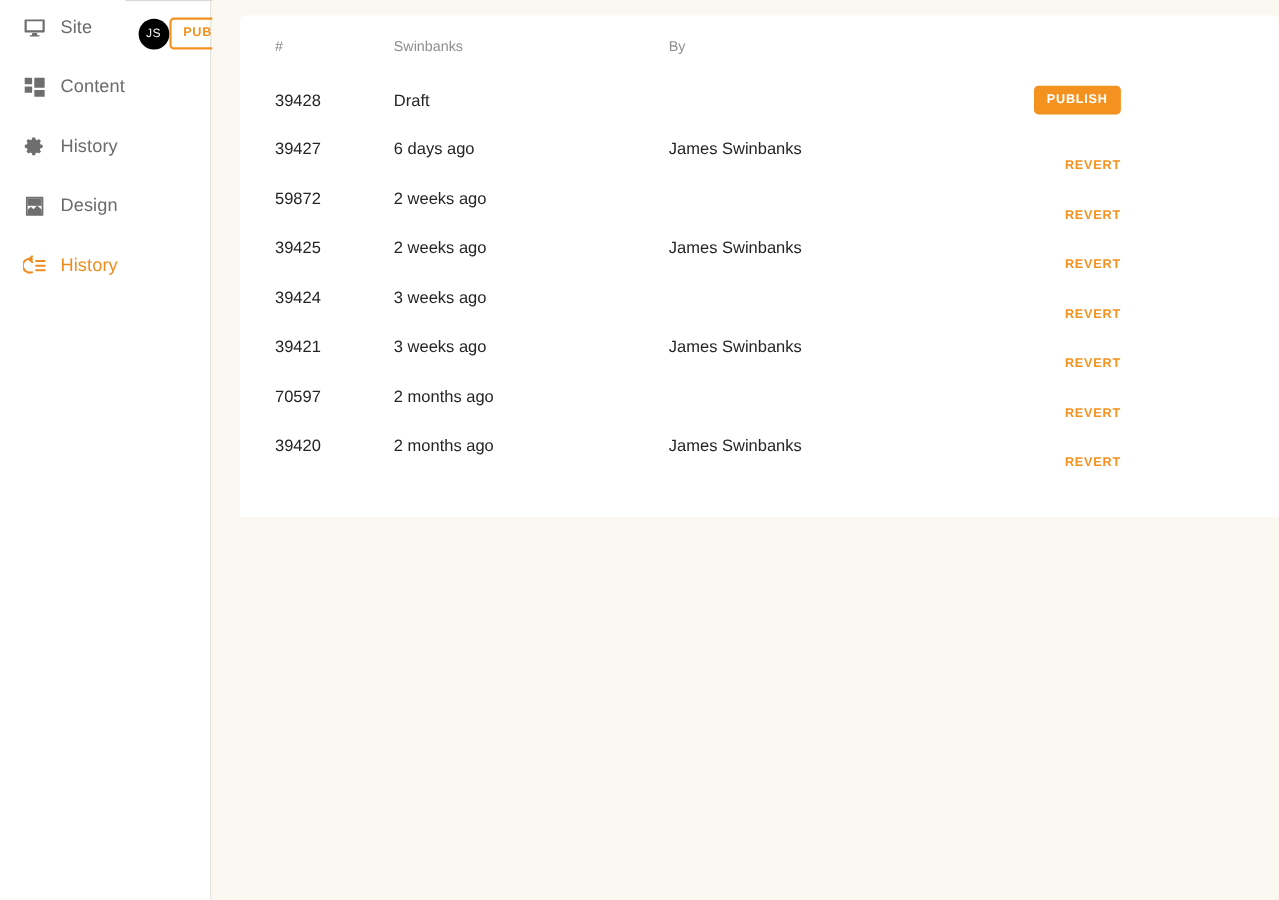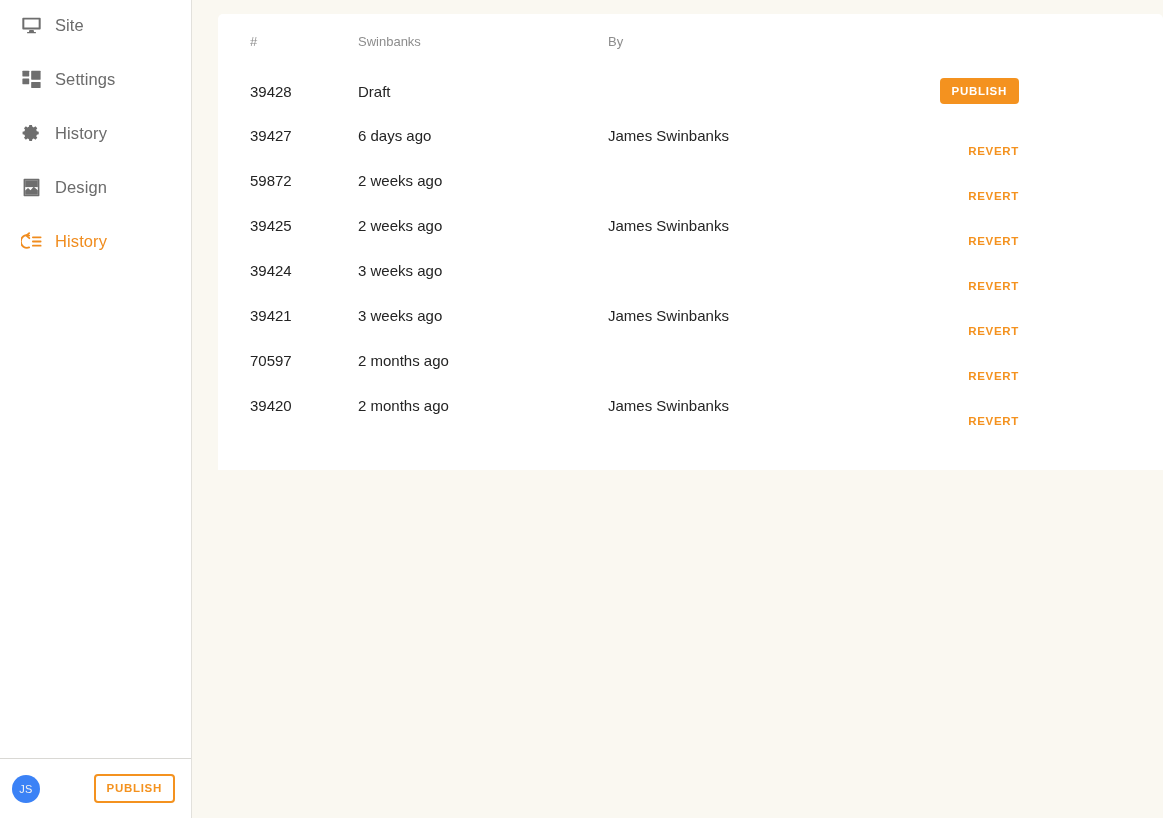--- a/index.html
+++ b/index.html
@@ -26,22 +26,21 @@
   
   .sidebar {
     position: absolute;
     left: 0;
     top: 0;
     width: 192px;
     height: 818px;
     background: #ffffff;
     border-right: 1px solid #e2e1dc;
     display: flex;
-    flex-direction: column;
-    gap: 33px;
+    flex-direction: row;
   }
 
   .nav {
     padding-top: 8px;
     flex: 1 1 auto;
   }
 
   .nav-item {
     display: flex;
     align-items: center;
@@ -80,21 +79,21 @@
     display: flex;
     align-items: center;
     justify-content: space-between;
     padding: 0 16px 0 12px;
   }
 
   .avatar {
     width: 28px;
     height: 28px;
     border-radius: 50%;
-    background: #3b82f6;
+    background: #000000;
     color: #f3f3f3;
     font-size: 11px;
     letter-spacing: 0.3px;
     display: flex;
     align-items: center;
     justify-content: center;
     user-select: none;
   }
 
   .btn-publish-outline {
@@ -218,21 +217,21 @@
 
       <div class="nav-item">
         <span class="nav-icon">
           <svg width="19" height="19" viewBox="0 0 24 24" fill="currentColor">
             <rect x="0.5" y="1" width="8.6" height="7.2" rx="0.6"></rect>
             <rect x="11.6" y="1" width="11.9" height="11.4" rx="0.6"></rect>
             <rect x="0.5" y="10.8" width="8.6" height="7.2" rx="0.6"></rect>
             <rect x="11.6" y="15" width="11.9" height="7.8" rx="0.6"></rect>
           </svg>
         </span>
-        <span class="nav-label">Settings</span>
+        <span class="nav-label">Content</span>
       </div>
 
       <div class="nav-item">
         <span class="nav-icon">
           <svg width="20" height="20" viewBox="0 0 24 24" fill="currentColor">
             <path d="M12 8.1a3.9 3.9 0 1 0 0 7.8 3.9 3.9 0 0 0 0-7.8zm0 6a2.1 2.1 0 1 1 0-4.2 2.1 2.1 0 0 1 0 4.2z"></path>
             <path d="M21.3 13.6l-.05-3.2-2.3-.45a7.3 7.3 0 0 0-.72-1.73l1.3-1.93-2.25-2.26-1.94 1.3a7.3 7.3 0 0 0-1.73-.72L13.16 2.3h-3.2l-.46 2.3a7.3 7.3 0 0 0-1.72.72L5.85 4.03 3.6 6.29l1.3 1.93c-.32.55-.56 1.13-.72 1.74l-2.3.45v3.2l2.3.46c.16.6.4 1.19.72 1.73l-1.3 1.94 2.26 2.25 1.93-1.3c.55.32 1.13.56 1.74.72l.45 2.3h3.2l.46-2.3c.6-.16 1.18-.4 1.73-.72l1.93 1.3 2.26-2.25-1.3-1.94c.32-.54.56-1.12.72-1.73l2.3-.46z"></path>
           </svg>
         </span>
         <span class="nav-label">History</span>

